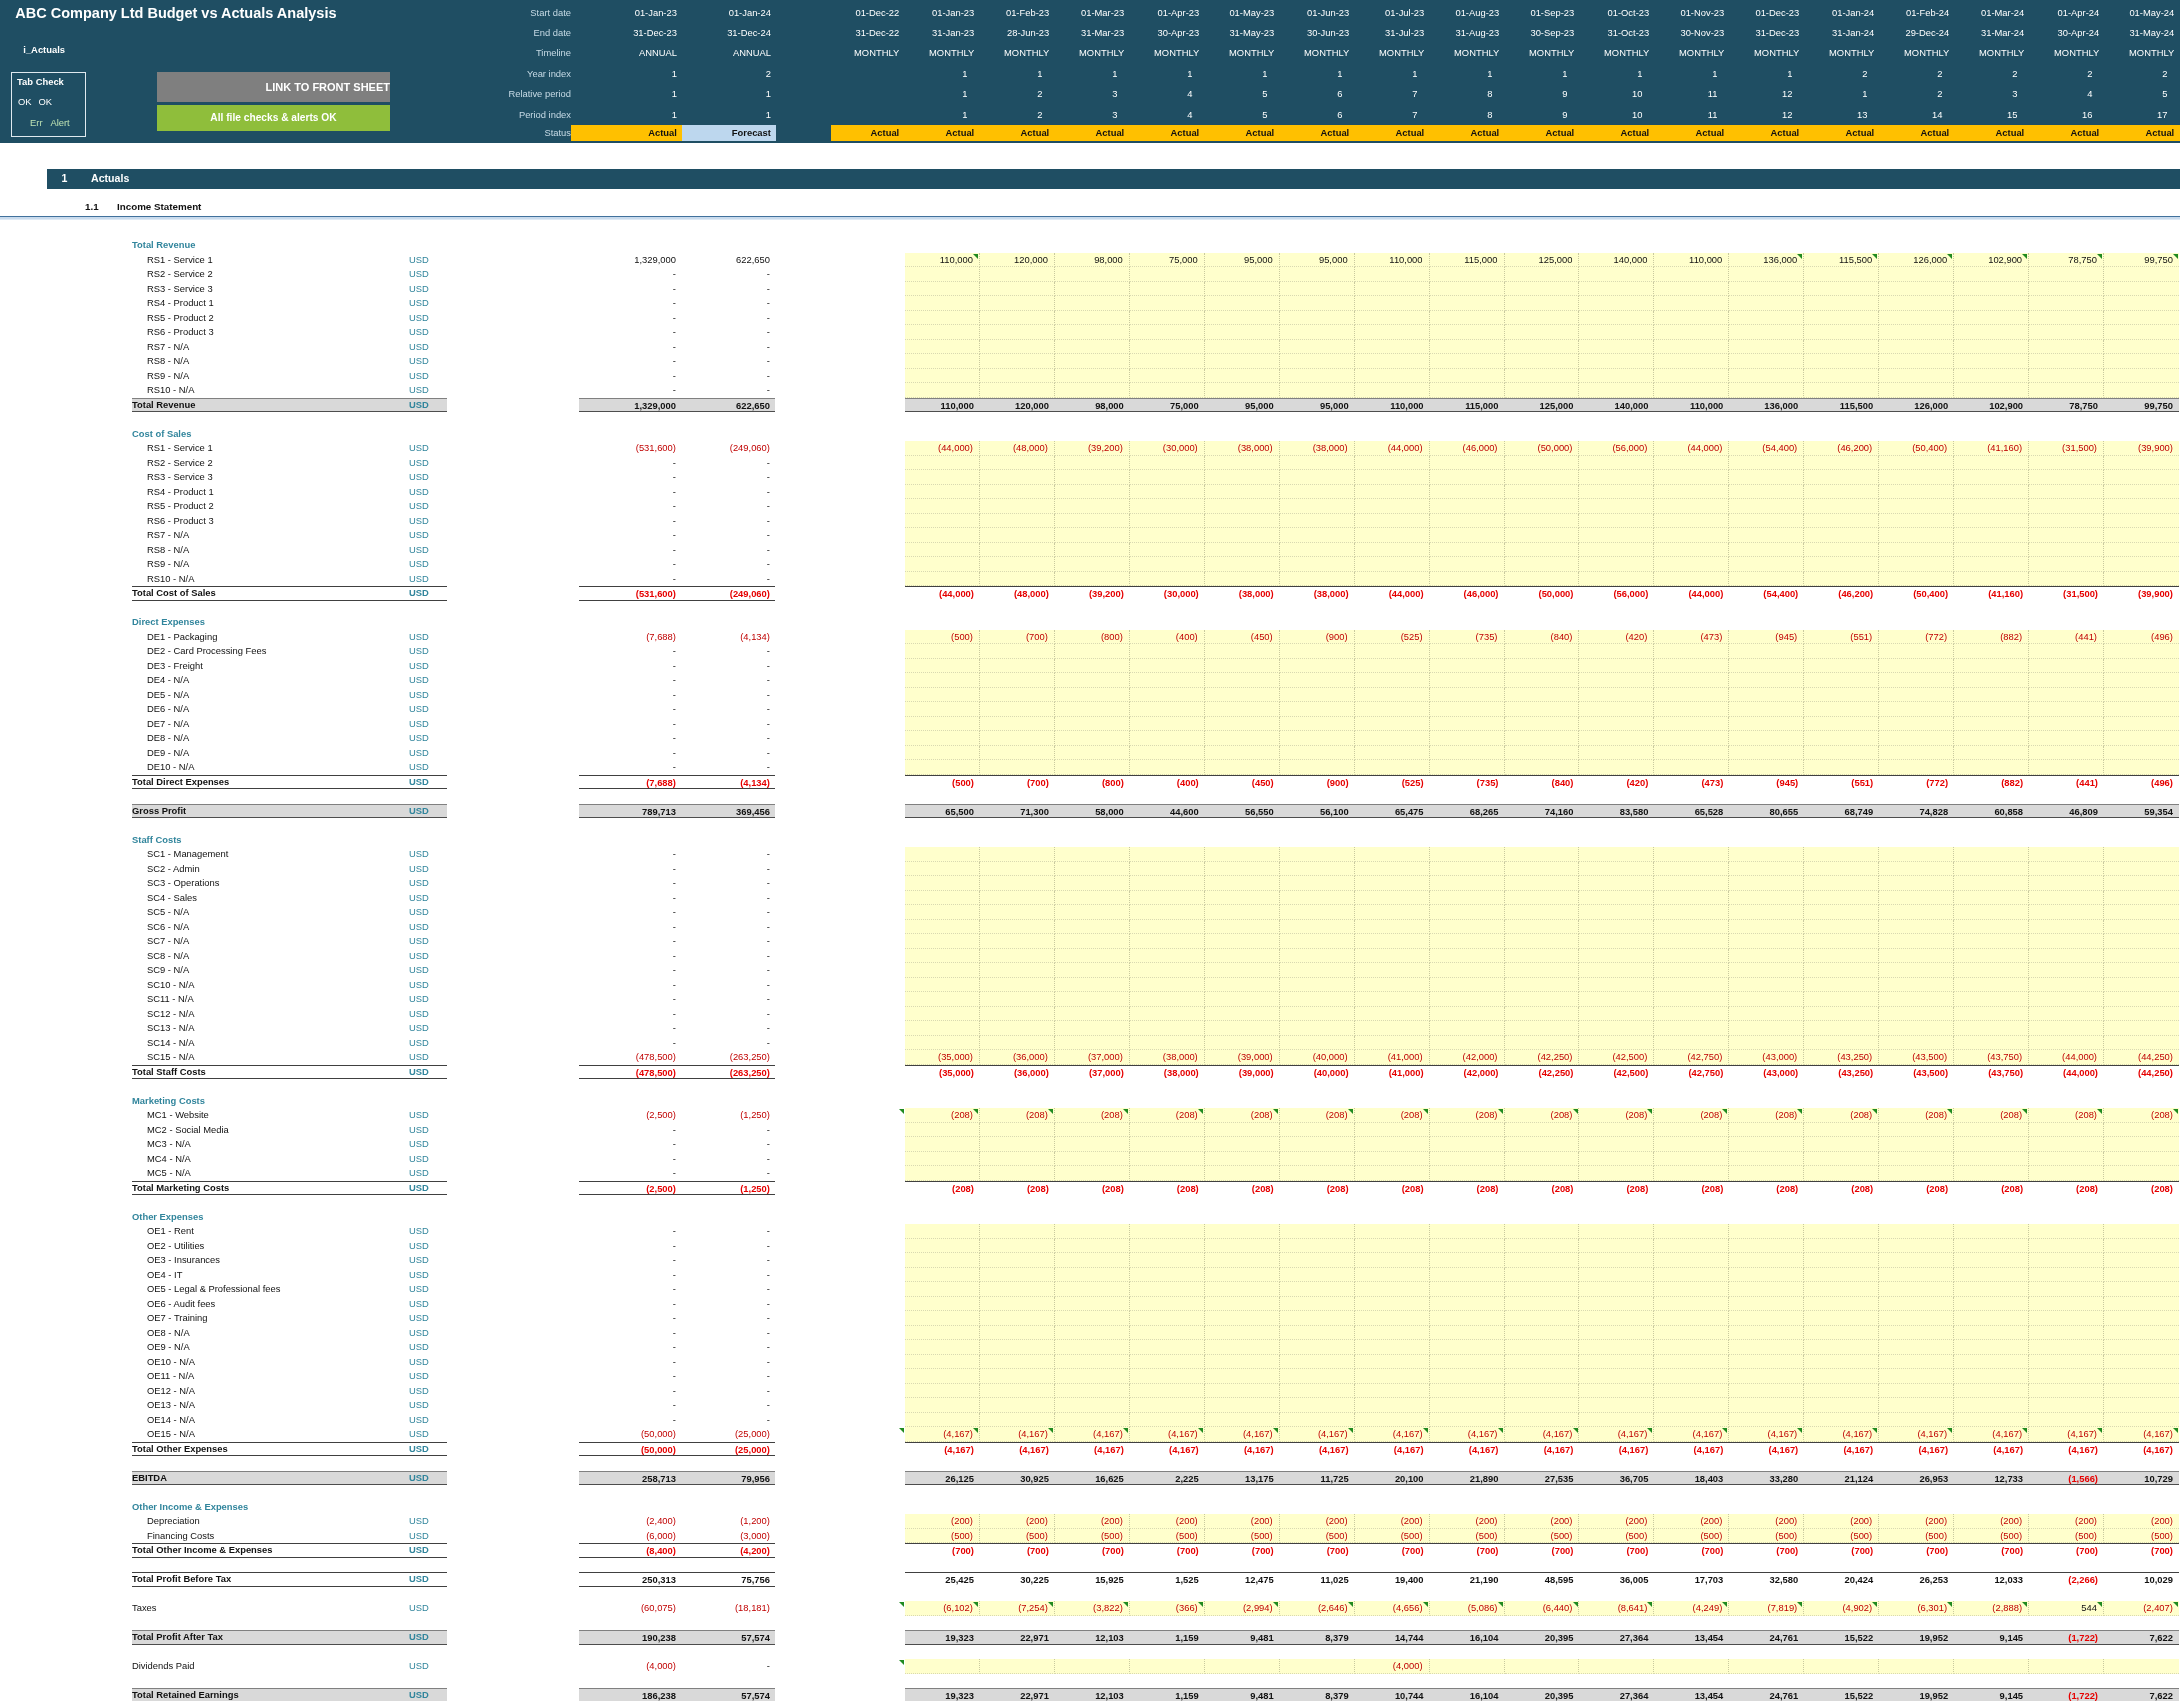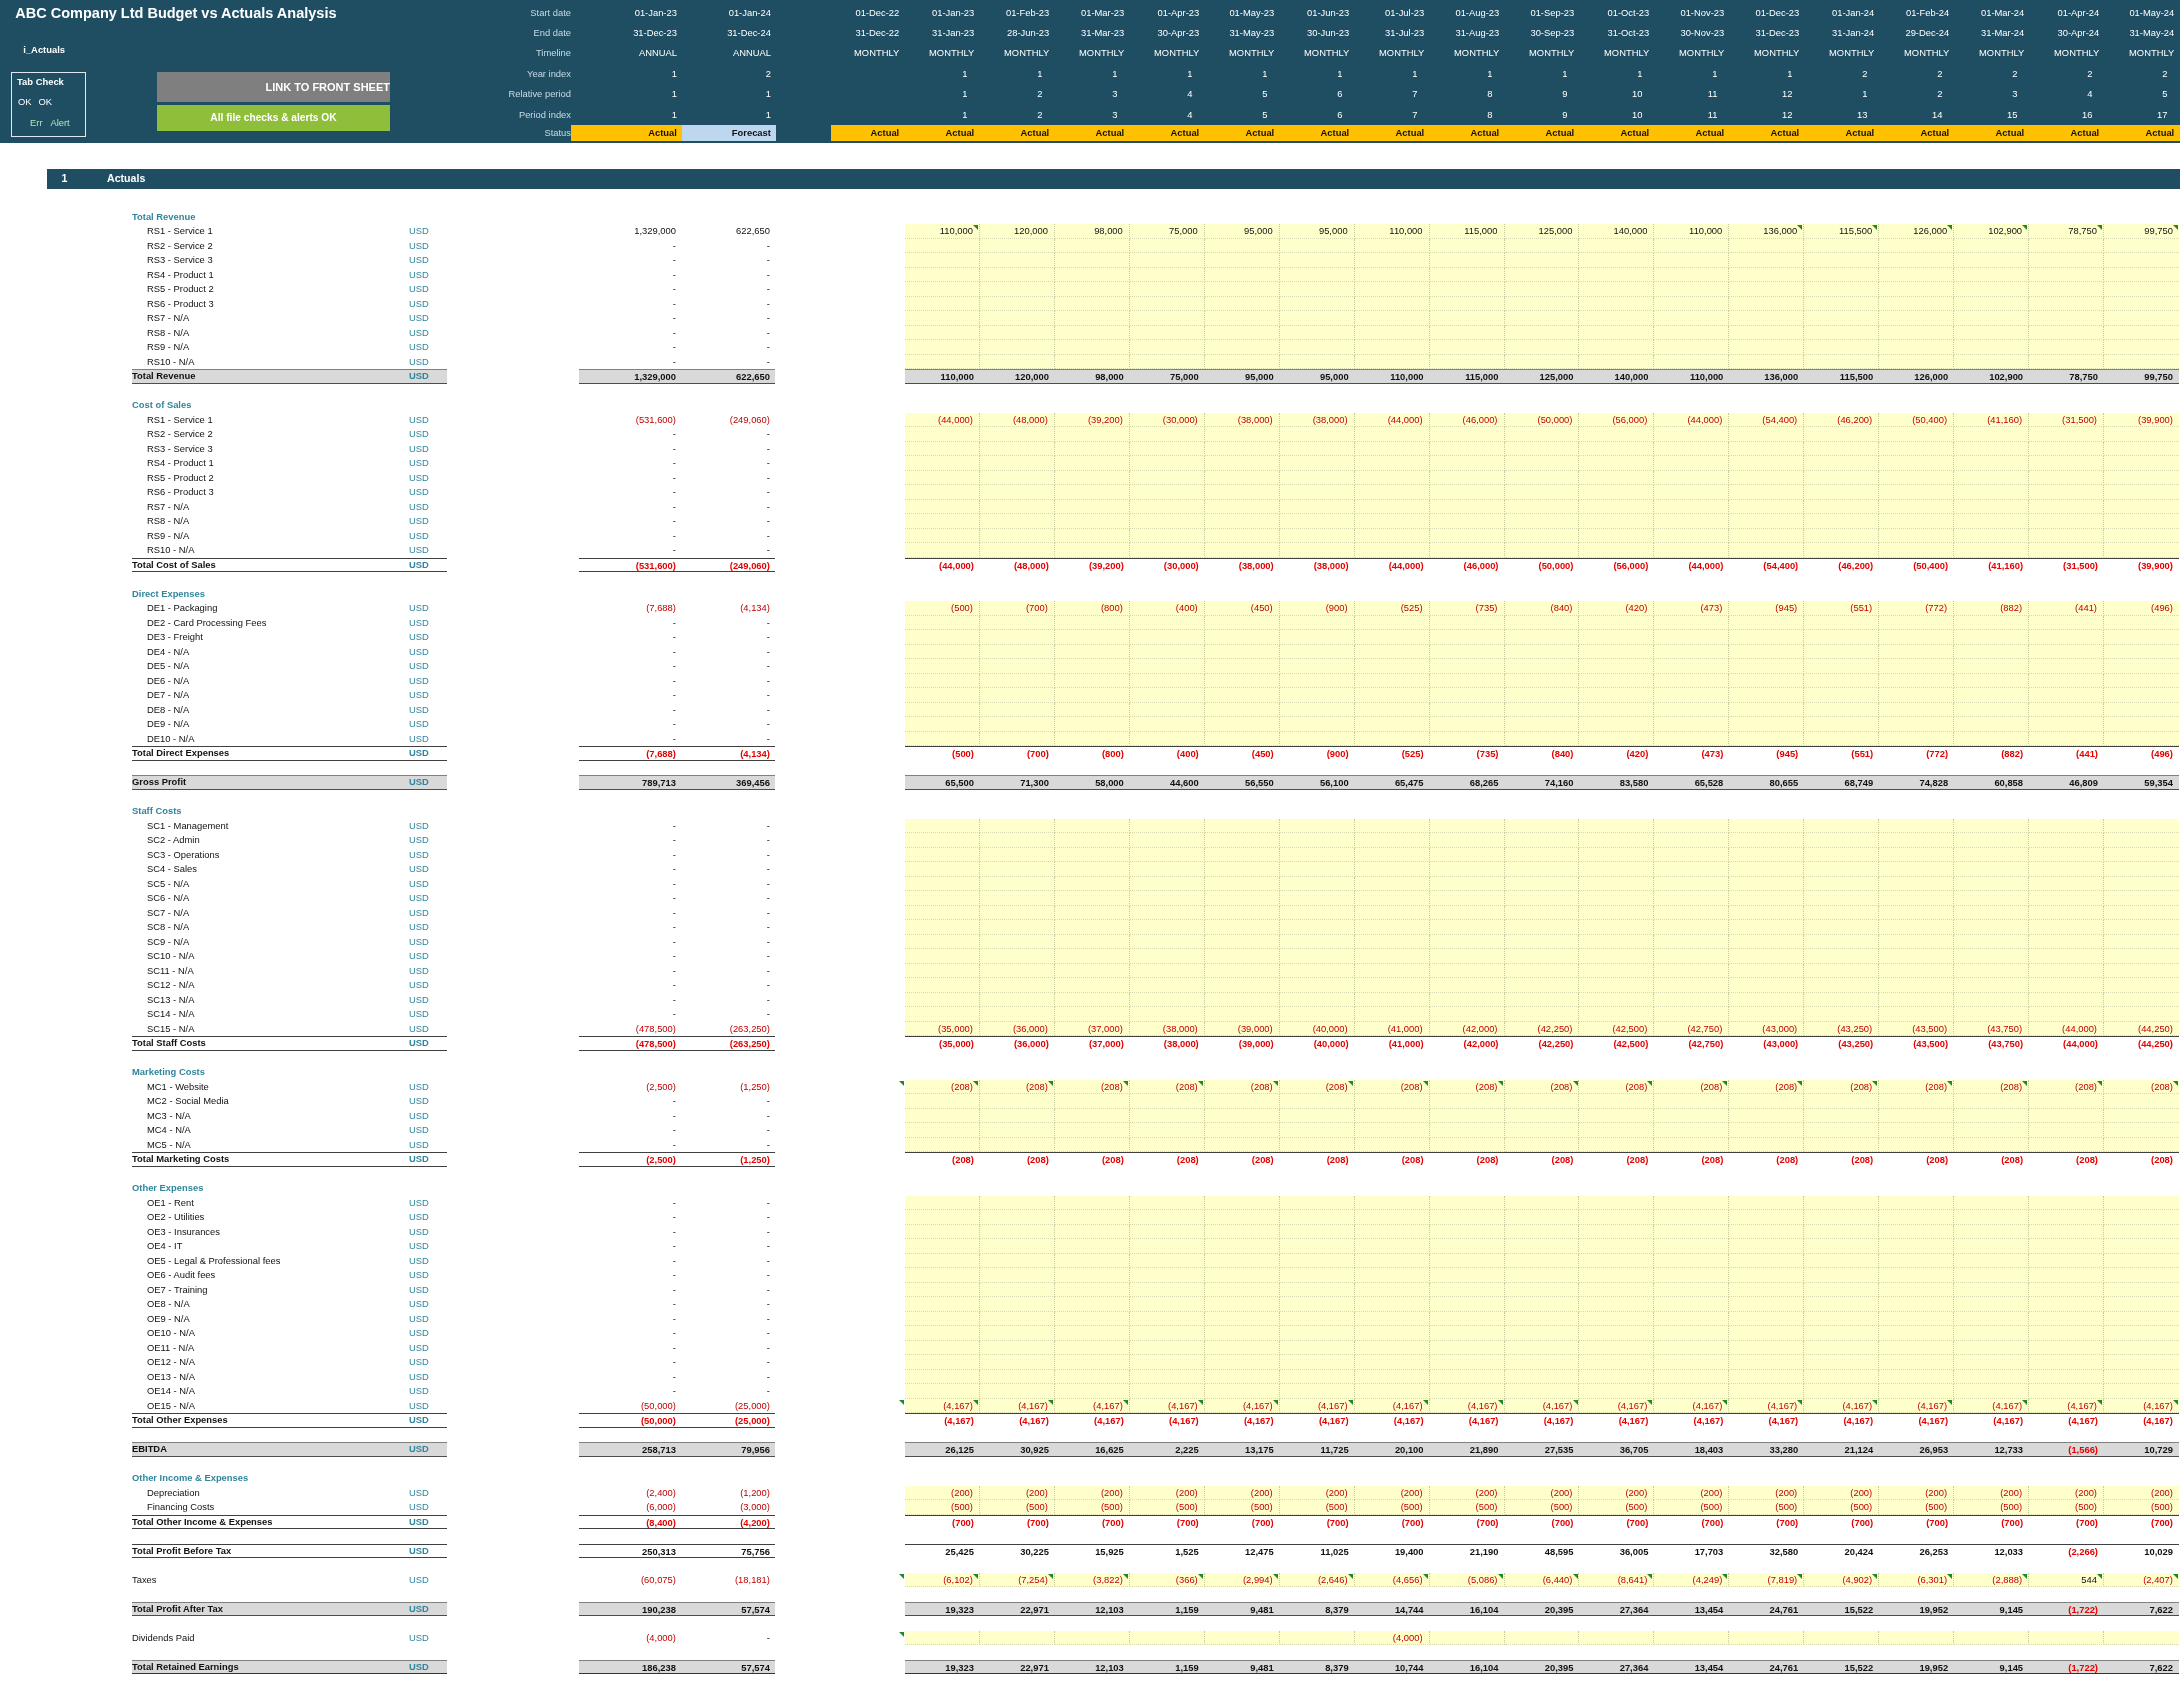--- a/index.html
+++ b/index.html
@@ -29,21 +29,21 @@
   .hc-gap{width:55px;}
   .hc-m{width:75px;text-align:right;padding-right:6.8px;box-sizing:border-box;}
   .hc-m.idx{padding-right:13.6px;}
   .st-actual{background:#ffc000;color:#111;font-weight:bold;}
   .st-forecast{background:#bdd7ee;color:#111;font-weight:bold;}
   .st-m{background:#ffc000;color:#111;font-weight:bold;}
   
   .bar{margin:26.4px 0 0 47px;height:19.6px;background:#1f4e63;position:relative;
        color:#fff;font-size:10.6px;font-weight:bold;line-height:19.6px;}
   .bar-num{position:absolute;left:14.5px;}
-  .bar-title{position:absolute;left:60px;}
+  .bar-title{position:absolute;left:44px;}
   .subsec{margin-top:12px;height:15.3px;position:relative;font-size:9.8px;font-weight:bold;color:#111;
           border-bottom:1.7px solid #41719c;box-shadow:0 2.6px 0 #c9dbed;}
   .ss-num{position:absolute;left:85px;}
   .ss-title{position:absolute;left:117px;}
   #body-grid{margin-top:21px;}
   
   .r{display:flex;height:14.5px;line-height:14.5px;font-size:9.4px;color:#111;}
   .sp{height:14.5px;}
   .seg{box-sizing:border-box;height:14.5px;}
   .sl{width:447px;position:relative;}
@@ -260,20 +260,24 @@
           <div class="hc-m st-m">Actual</div>
         </div>
       </div>
   </div>
 
   <div class="bar">
     <span class="bar-num">1</span>
     <span class="bar-title">Actuals</span>
   </div>
 
+  <div class="subsec">
+    <span class="ss-num">1.1</span>
+    <span class="ss-title">Income Statement</span>
+  </div>
 
   <div id="body-grid">
       <div class="r">
         <div class="seg sl">
           <div class="lbl sec">Total Revenue</div>
         </div>
         <div class="seg ga"></div>
         <div class="seg sa">
           <div class="ac"></div>
           <div class="ac2"></div>

